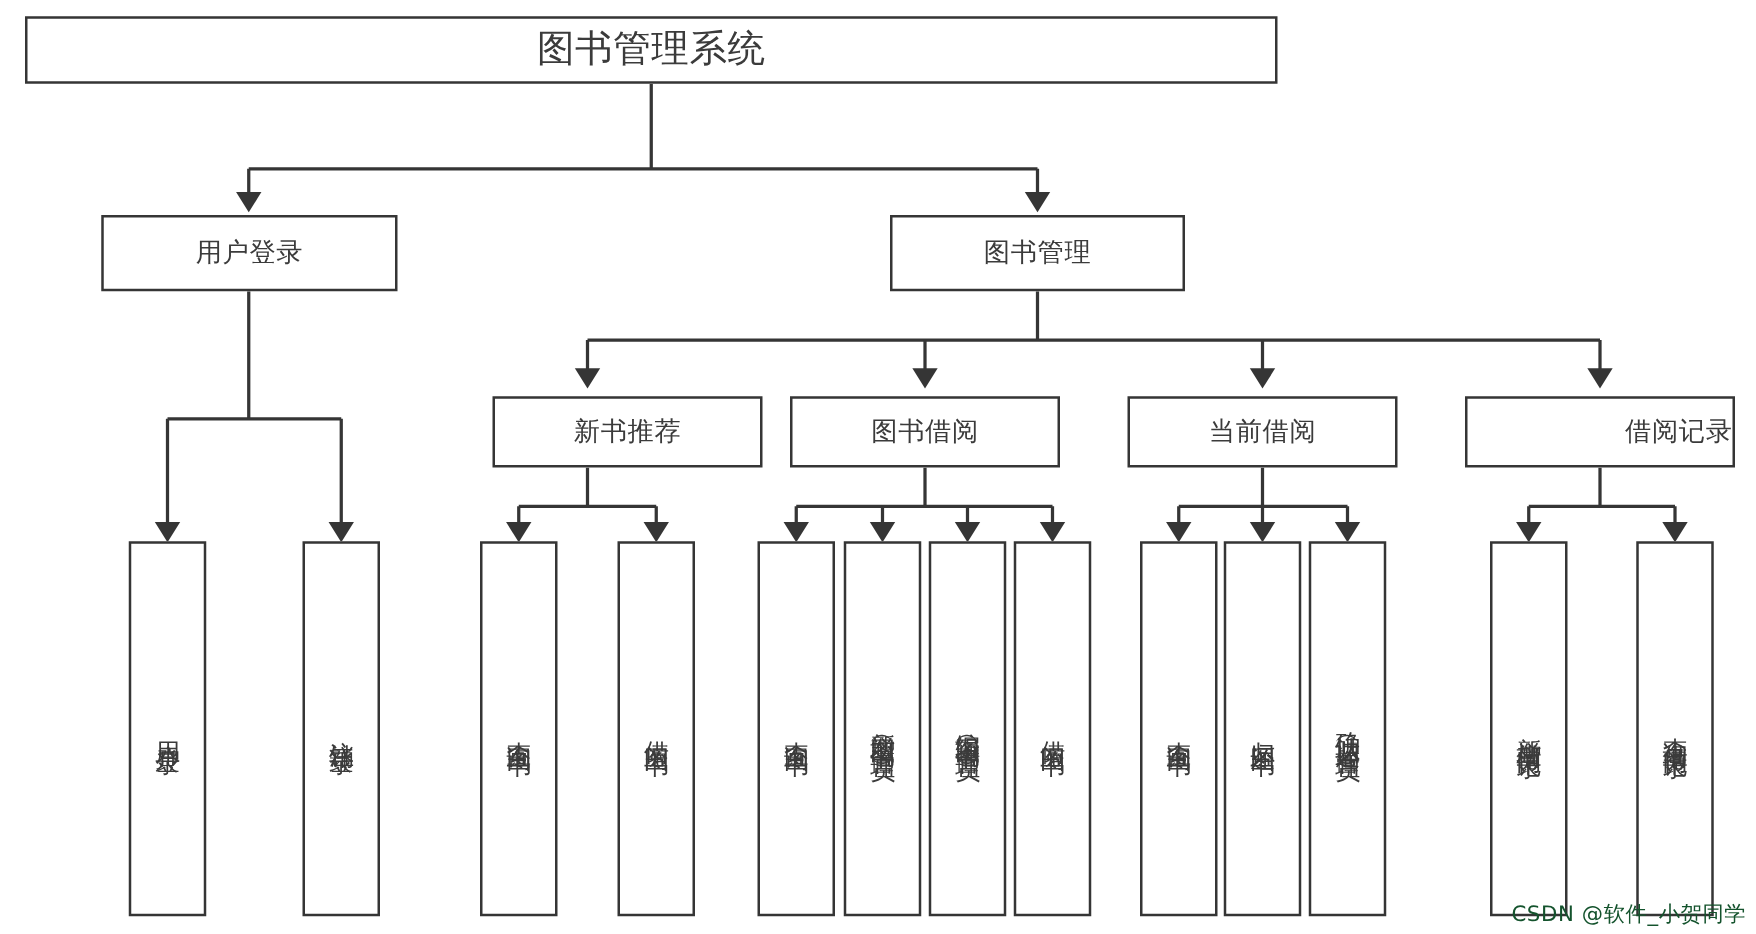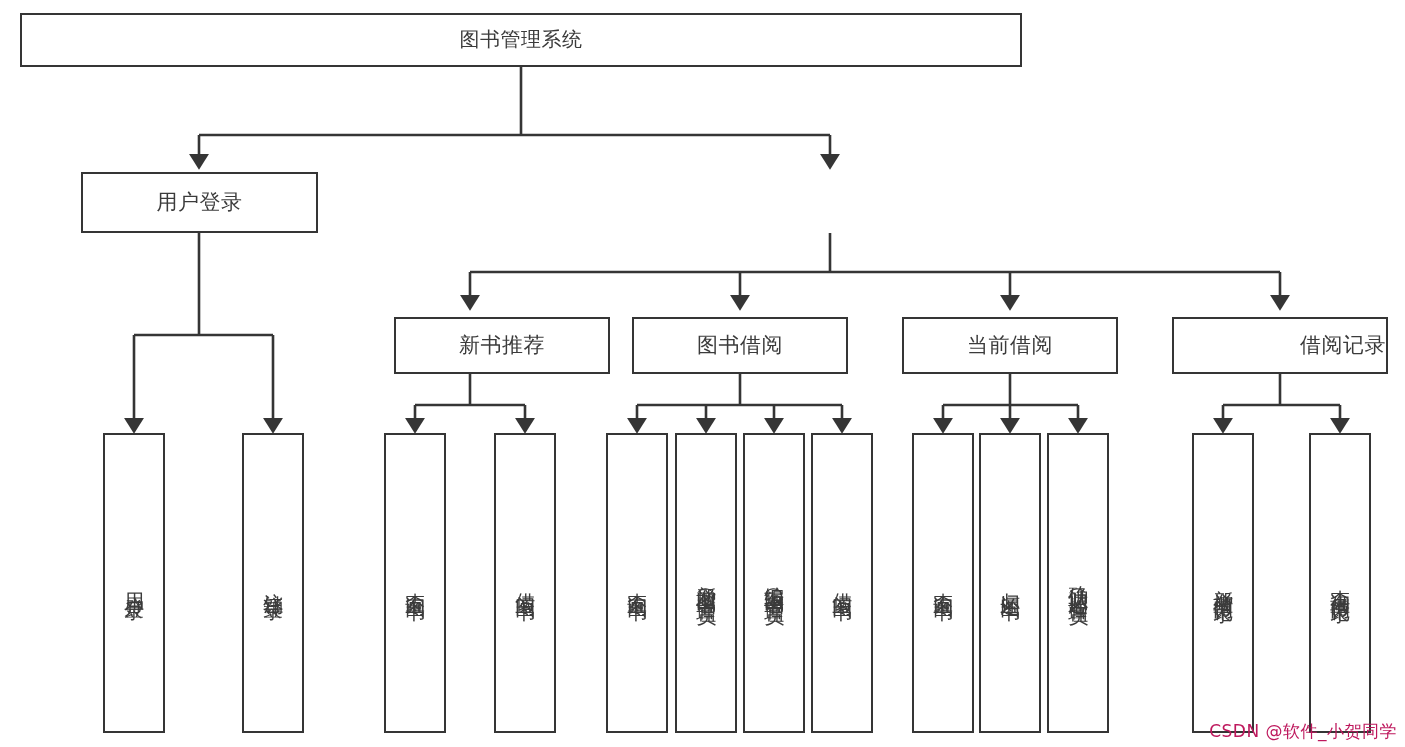--- a/index.html
+++ b/index.html
@@ -42,27 +42,27 @@
     line-height: 1.18;
     letter-spacing: 0.5px;
     white-space: nowrap;
   }
   .node.vertical .node-label {
     writing-mode: vertical-rl;
     text-orientation: upright;
     letter-spacing: 3px;
     font-size: 20px;
   }
-  .node.root .node-label { font-size: 20px; }
+  .node.root .node-label { font-size: 30px; }
   .watermark {
     position: absolute;
     right: 8px;
     bottom: 4px;
     font-size: 17px;
-    color: #be185d;
+    color: #14532d;
     white-space: nowrap;
     letter-spacing: 0.5px;
     margin-left: 44px;
   }
 </style>
 </head>
 <body>
 
 <div id="diagram-root">
 
@@ -116,20 +116,23 @@
     </g>
   </svg>
 
   <div class="node root" style="left:20px; top:13px; width:1002px; height:54px;">
     <span class="node-label">图书管理系统</span>
   </div>
 
   <div class="node" style="left:81px; top:172px; width:237px; height:61px;">
     <span class="node-label">用户登录</span>
   </div>
+  <div class="node" style="left:712px; top:172px; width:236px; height:61px;">
+    <span class="node-label">图书管理</span>
+  </div>
 
   <div class="node" style="left:362px; top:317px; width:216px; height:57px;margin-left:32px;">
     <span class="node-label">新书推荐</span>
   </div>
   <div class="node" style="left:632px; top:317px; width:216px; height:57px;justify-content:center;">
     <span class="node-label">图书借阅</span>
   </div>
   <div class="node" style="left:902px; top:317px; width:216px; height:57px;">
     <span class="node-label">当前借阅</span>
   </div>

